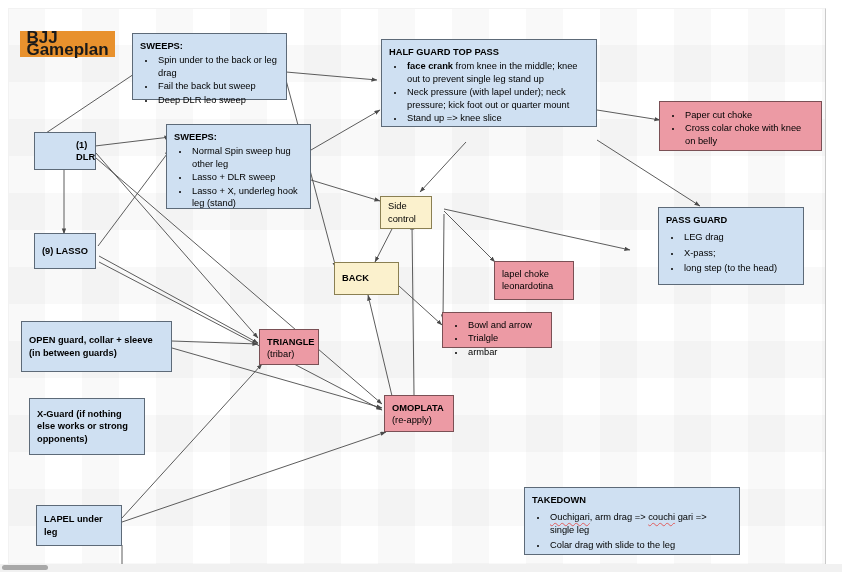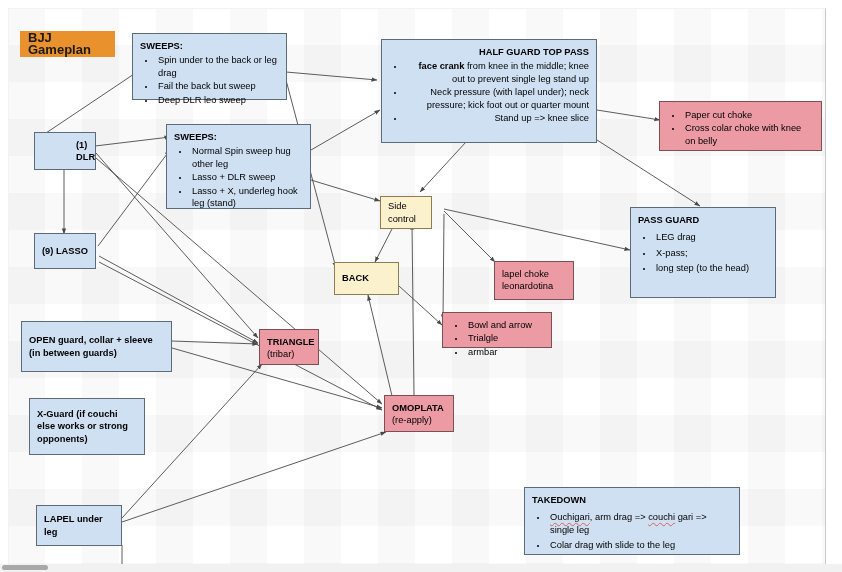--- a/index.html
+++ b/index.html
@@ -70,21 +70,21 @@
   .node .hdr { font-weight: bold; display: block; margin-bottom: 2px; }
   .node .plain { display: block; }
   .node ul { margin: 2px 0 0 0; padding-left: 16px; }
   .node ul li { margin: 0 0 1px 0; padding-left: 2px; }
   .node ul li::marker { font-size: 8px; }
   .b { font-weight: bold; }
   .sp { text-decoration: underline; text-decoration-style: wavy;
         text-decoration-color: #e05c5c; text-underline-offset: 2px; }
   .center-v { display: flex; align-items: center; height: 100%; }
   #title-box {
-    font-weight: bold; font-size: 13px; color: #1a1a1a;
+    font-weight: bold; font-size: 17px; color: #1a1a1a;
     display: flex; align-items: center; justify-content: center;
   }
 </style>
 </head>
 <body>
 
 <div id="canvas">
 
   <div id="grid"></div>
   <div id="page-frame"></div>
@@ -161,21 +161,21 @@
 
   <div class="node blue" style="left:132px; top:33px; width:155px; height:67px;">
     <span class="hdr">SWEEPS:</span>
     <ul>
       <li>Spin under to the back or leg drag</li>
       <li>Fail the back but sweep</li>
       <li>Deep DLR leo sweep</li>
     </ul>
   </div>
 
-  <div class="node blue" style="left:381px; top:39px; width:216px; height:104px;text-align:right;">
+  <div class="node blue" style="left:381px; top:39px; width:216px; height:88px;">
     <span class="hdr">HALF GUARD TOP PASS</span>
     <ul>
       <li><span class="b">face crank</span> from knee in the  middle; knee out to prevent single leg stand up</li>
       <li>Neck pressure (with lapel under); neck pressure; kick foot out or quarter mount</li>
       <li>Stand up =&gt; knee slice</li>
     </ul>
   </div>
 
   <div class="node pink" style="left:659px; top:101px; width:163px; height:50px;">
     <ul style="margin-top:1px;">
@@ -194,21 +194,21 @@
       <li>Normal Spin sweep hug other leg</li>
       <li>Lasso + DLR sweep</li>
       <li>Lasso + X, underleg hook leg (stand)</li>
     </ul>
   </div>
 
   <div class="node yellow" style="left:380px; top:196px; width:52px; height:33px;">
     <span class="center-v">Side control</span>
   </div>
 
-  <div class="node blue" style="left:630px; top:207px; width:146px; height:91px;">
+  <div class="node blue" style="left:658px; top:207px; width:146px; height:78px;">
     <span class="hdr">PASS GUARD</span>
     <ul style="margin-top:5px;">
       <li style="margin-bottom:3px;">LEG drag</li>
       <li style="margin-bottom:3px;">X-pass;</li>
       <li>long step (to the head)</li>
     </ul>
   </div>
 
   <div class="node blue" style="left:34px; top:233px; width:62px; height:36px;">
     <span class="center-v b">(9) LASSO</span>
@@ -241,21 +241,21 @@
   </div>
 
   <div class="node pink" style="left:259px; top:329px; width:60px; height:36px;">
     <span class="plain b">TRIANGLE</span>
     <span class="plain">(tribar)</span>
   </div>
 
   <div class="node blue" style="left:29px; top:398px; width:116px; height:57px;">
     <div class="center-v">
       <div>
-        <span class="plain b">X-Guard (if couchi</span>
+        <span class="plain b">X-Guard (if nothing</span>
         <span class="plain b">else works or strong</span>
         <span class="plain b">opponents)</span>
       </div>
     </div>
   </div>
 
   <div class="node pink" style="left:384px; top:395px; width:70px; height:37px;">
     <span class="plain b">OMOPLATA</span>
     <span class="plain">(re-apply)</span>
   </div>

